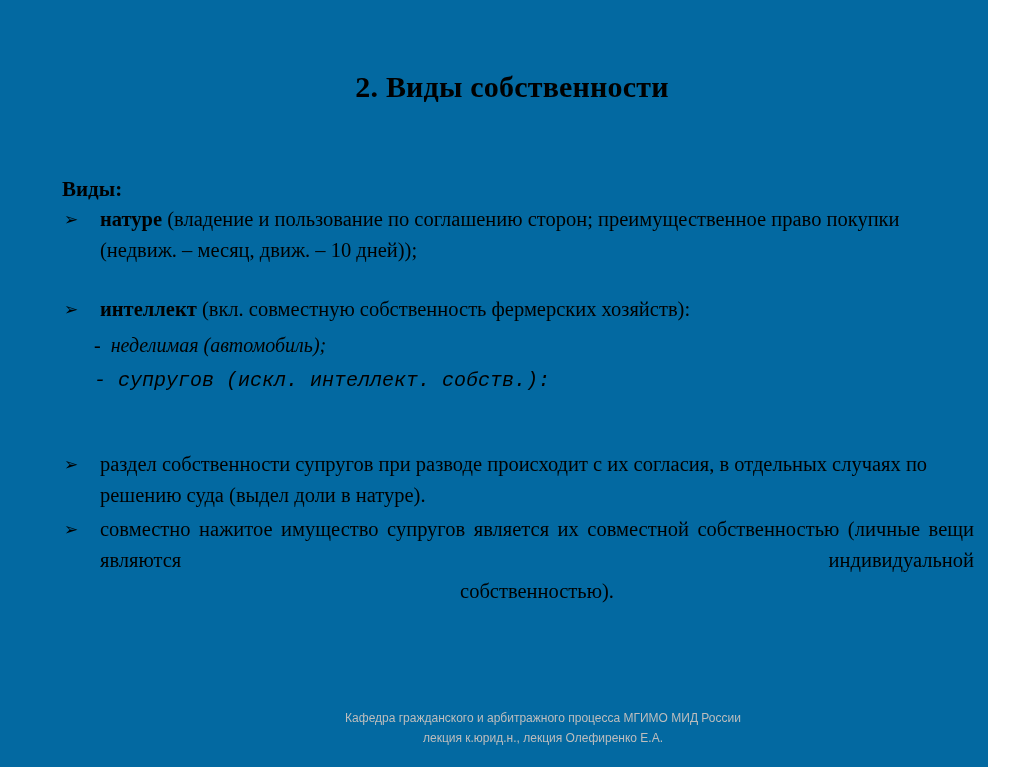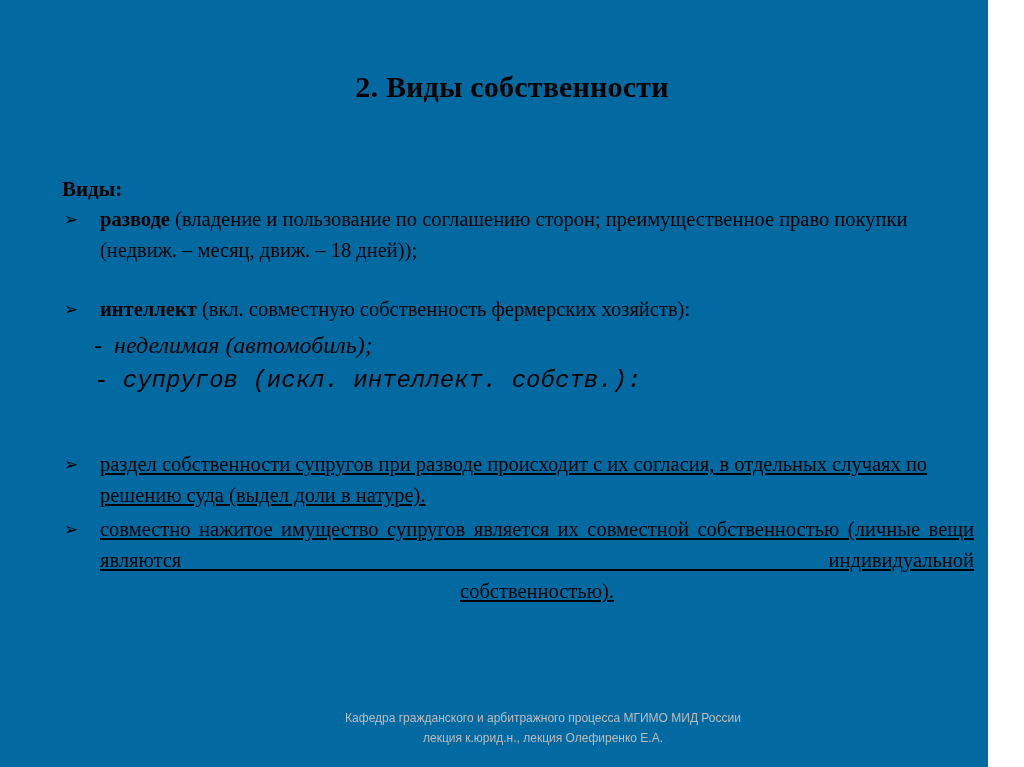--- a/index.html
+++ b/index.html
@@ -84,31 +84,31 @@
 
   .b-dolevaya { margin-top: 2px; }
   .b-sovmestnaya { margin-top: 28px; }
   .b-razdel { margin-top: 52px; }
   .b-nazhitoe { margin-top: 3px; text-align: justify; }
   .b-nazhitoe .btext { text-align: justify; }
   .b-nazhitoe .btext .lastline { text-align: left; }
 
   .subitem {
     font-style: italic;
-    font-size: 24px;
+    font-size: 20px;
     line-height: 33px;
     padding-left: 36px;
     color: #000;
     white-space: pre;
   }
   .sub-nedelimaya { margin-top: 4px; }
   .sub-suprugov { margin-top: 2px; font-family: Liberation Mono, monospace; }
 
   
-  .justify-width { width: 874px; text-decoration: underline; }
+  .justify-width { width: 874px; }
 
   
   .footer {
     position: absolute;
     left: 0;
     top: 708px;
     width: 1024px;
     text-align: center;
     font-family: "Liberation Sans", "DejaVu Sans", sans-serif;
     font-size: 12px;
@@ -125,21 +125,21 @@
 
   <div class="slide-title">2. Виды собственности</div>
 
   <div class="body-area">
 
     <div class="heading-line heading-vidy">Виды:</div>
 
 
     <div class="bullet-row b-dolevaya">
       <span class="marker">➢</span>
-      <span class="btext"><b>разводе</b><span> (владение и пользование по соглашению сторон; преимущественное право покупки (недвиж. – месяц, движ. – 18 дней));</span></span>
+      <span class="btext"><b>натуре</b><span> (владение и пользование по соглашению сторон; преимущественное право покупки (недвиж. – месяц, движ. – 10 дней));</span></span>
     </div>
 
     <div class="bullet-row b-sovmestnaya">
       <span class="marker">➢</span>
       <span class="btext"><b>интеллект</b><span> (вкл. совместную собственность фермерских хозяйств):</span></span>
     </div>
 
     <div class="subitem sub-nedelimaya">-  неделимая (автомобиль);</div>
 
     <div class="subitem sub-suprugov">- супругов (искл. интеллект. собств.):</div>

